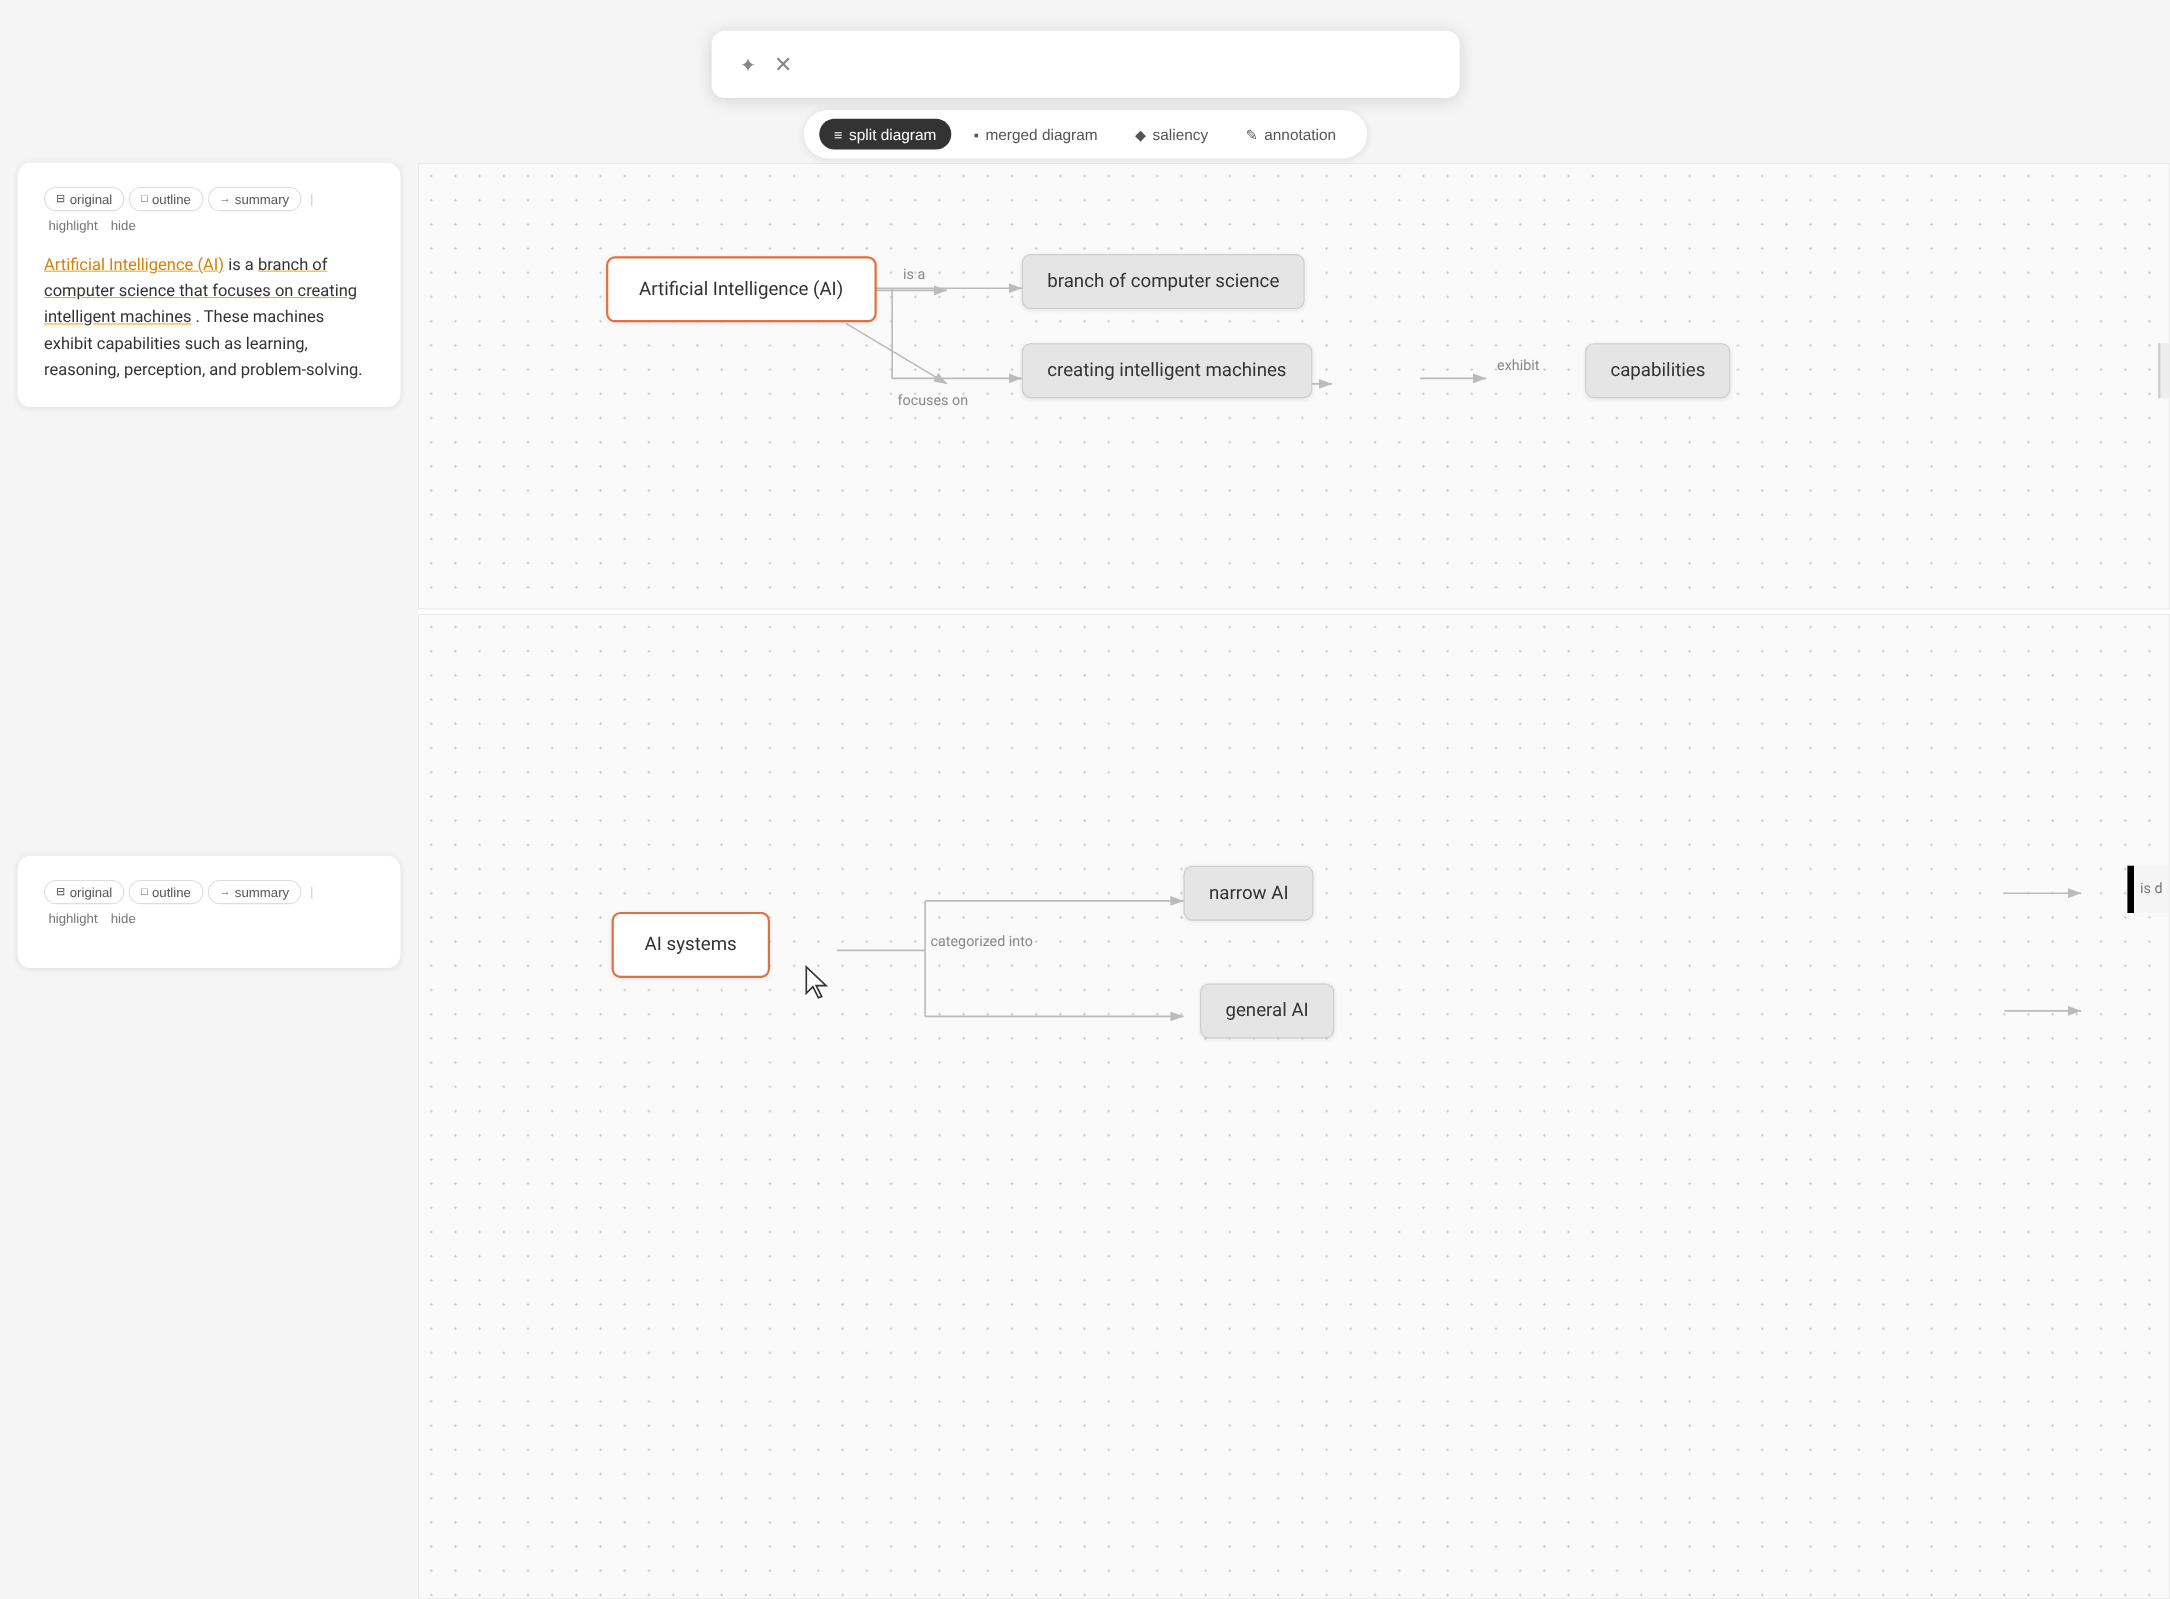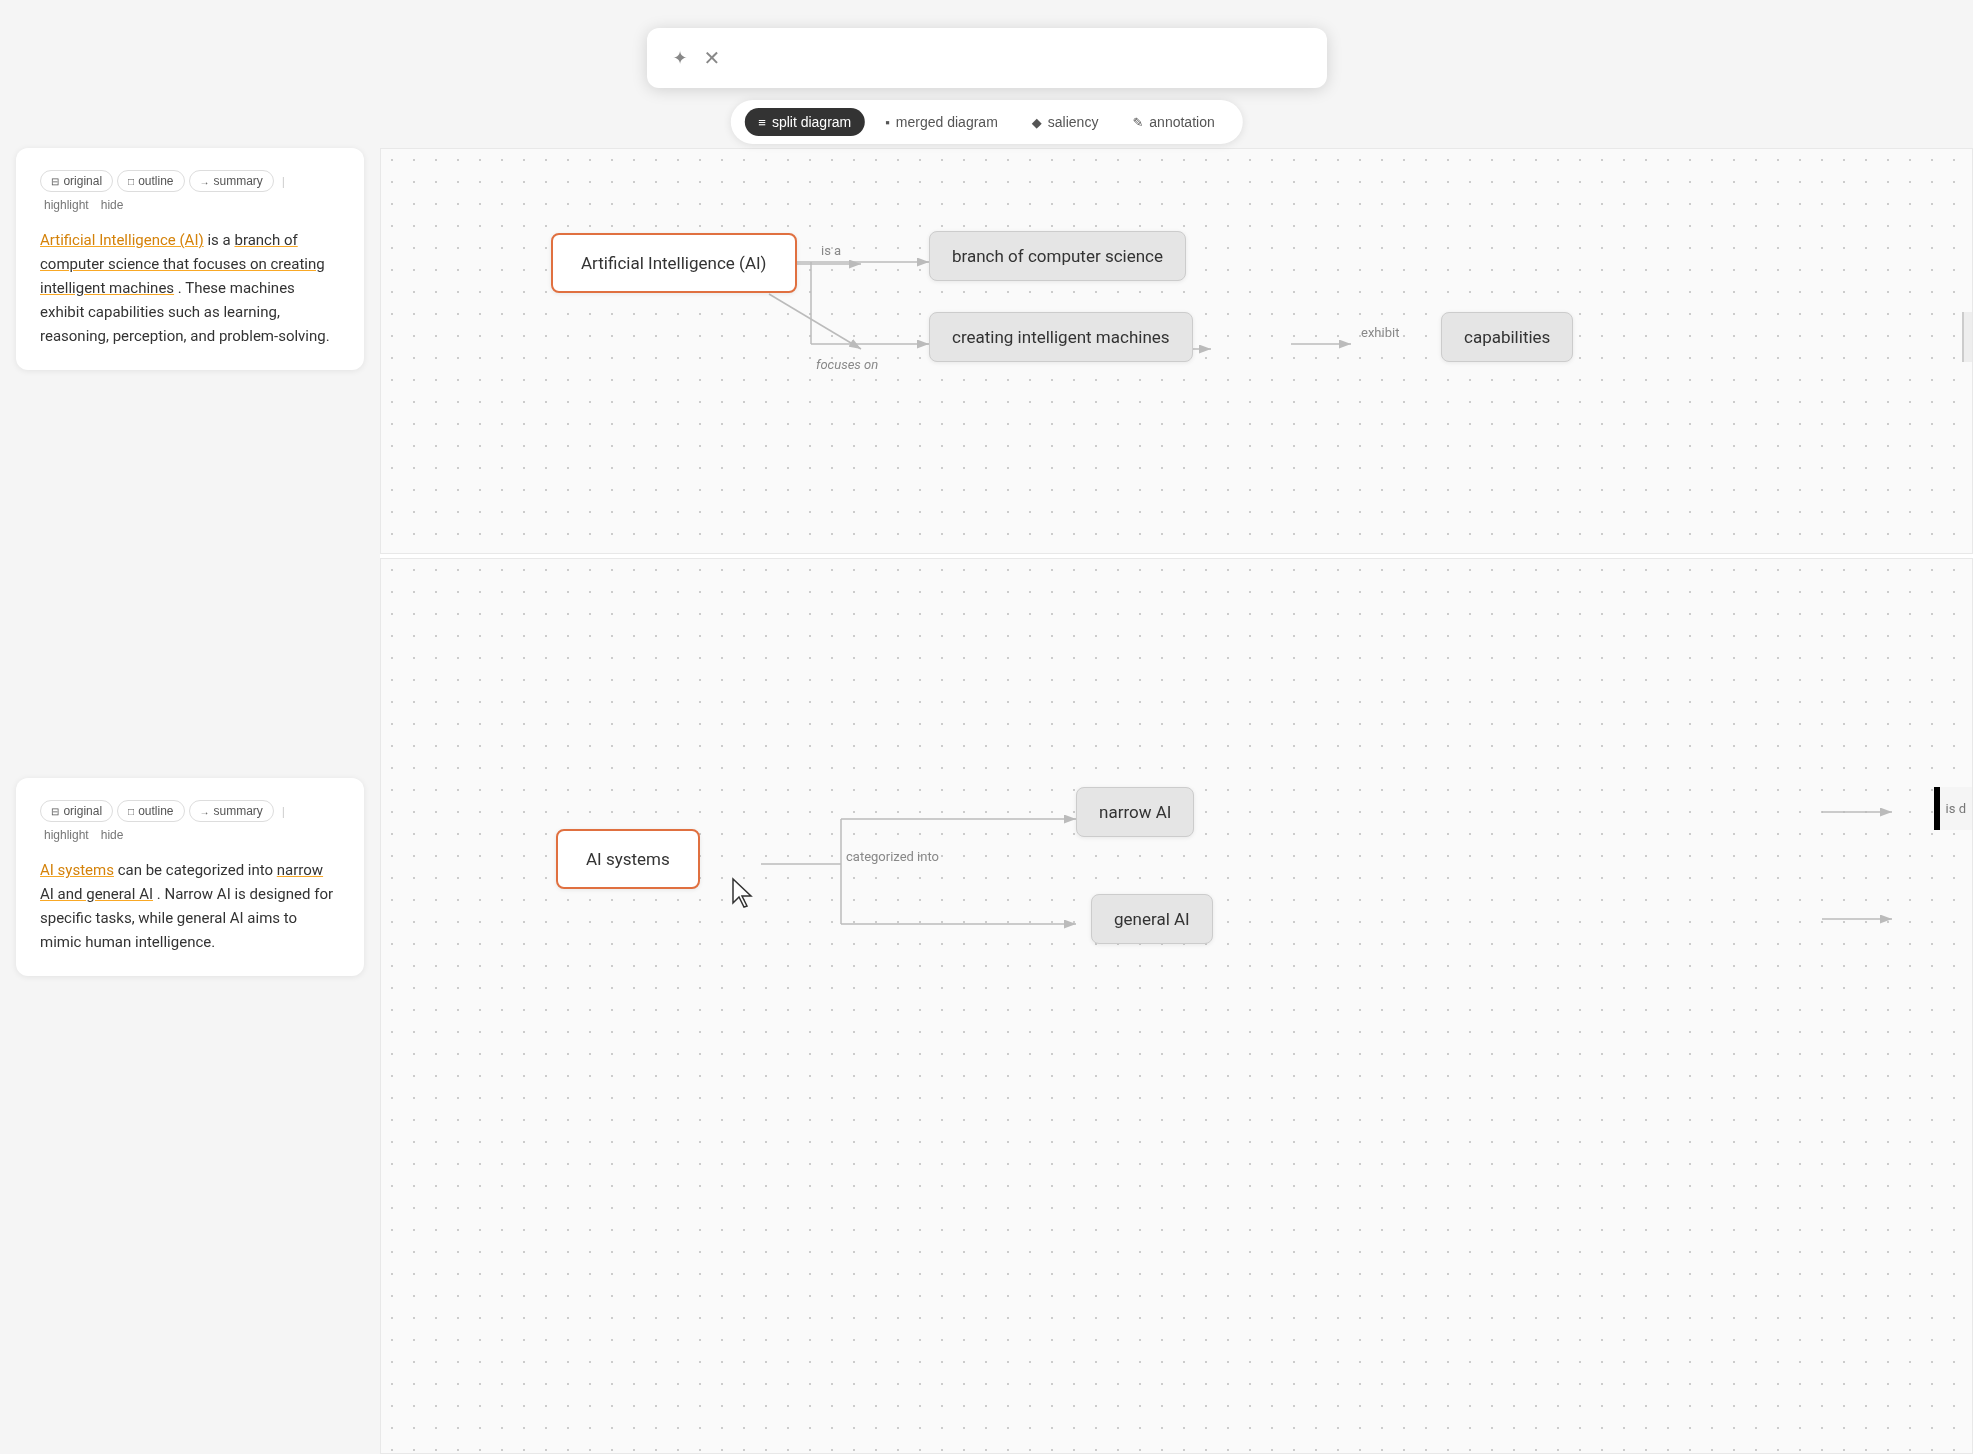--- a/index.html
+++ b/index.html
@@ -292,26 +292,20 @@
         <span>outline</span>
       </button>
       <button class="card-tab">
         <span class="tab-icon">→</span>
         <span>summary</span>
       </button>
       <span class="card-divider">|</span>
       <button class="card-action">highlight</button>
       <button class="card-action">hide</button>
     </div>
-    <p class="card-text">
-      <span style="color:#d4820a; text-decoration: underline; text-decoration-color: #f5a623;">AI systems</span>
-      <span> can be categorized into </span>
-      <span style="text-decoration: underline; text-decoration-color: #f9a825;">narrow AI and general AI</span>
-      <span>. Narrow AI is designed for specific tasks, while general AI aims to mimic human intelligence.</span>
-    </p>
   </div>
 
 </div>
 
 <div class="main-area">
 
   <div class="diagram-panel diagram-panel-1">
     <div class="dot-bg"></div>
 
     <svg class="diagram-svg">
@@ -342,21 +336,21 @@
     </svg>
 
     <div class="node node-main" style="left: 170px; top: 84px; padding: 18px 28px;">
       <span>Artificial Intelligence (AI)</span>
     </div>
 
     <div class="node-label" style="left: 440px; top: 94px;">
       <span>is a</span>
     </div>
 
-    <div class="node-label" style="left: 435px; top: 208px; font-style: italic;">
+    <div class="node-label" style="left: 435px; top: 208px;">
       <span>focuses on</span>
     </div>
 
     <div class="node" style="left: 548px; top: 82px;">
       <span>branch of computer science</span>
     </div>
 
     <div class="node" style="left: 548px; top: 163px;">
       <span>creating intelligent machines</span>
     </div>

